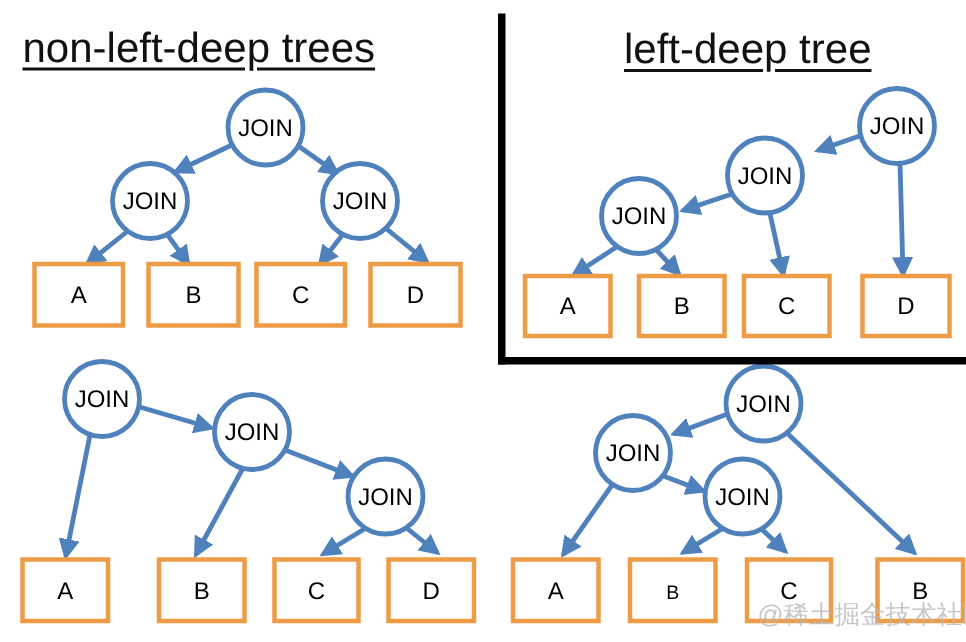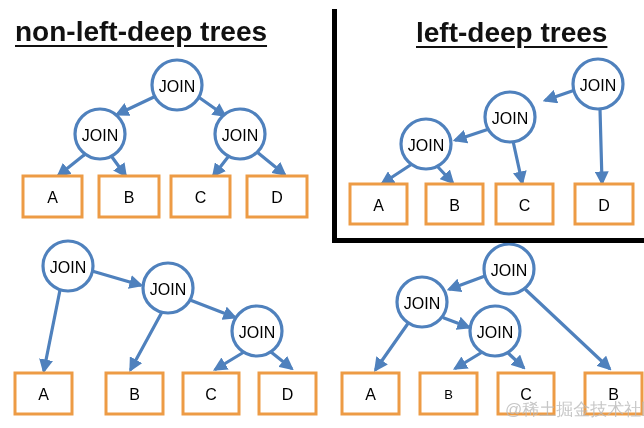--- a/index.html
+++ b/index.html
@@ -2,21 +2,21 @@
 <html><head>
 <meta charset="utf-8">
 <style>
   html,body{margin:0;padding:0;background:#ffffff;}
   #stage{
     position:relative;width:644px;height:428px;background:#ffffff;
     font-family:"Liberation Sans",sans-serif;overflow:hidden;
   }
   #diagram{position:absolute;left:0;top:0;}
   .title{
-    position:absolute;font-size:28px;font-weight:700;color:#111111;
+    position:absolute;font-size:28px;font-weight:400;color:#111111;
     text-decoration:underline;text-underline-offset:4px;white-space:nowrap;
   }
   #title-left{left:15px;top:16px;}
   #title-right{left:416px;top:17px;}
   .divider{position:absolute;}
   #divider-v{left:332px;top:9px;width:5px;height:234px;}
   #divider-h{left:332px;top:238px;width:312px;height:5px;}
   #watermark{
     position:absolute;left:505px;top:398px;font-size:17px;
     letter-spacing:0px;white-space:nowrap;opacity:0.8;
@@ -118,19 +118,19 @@
         <circle cx="509" cy="269" r="25" fill="#ffffff" stroke="#4f81bd" stroke-width="3.2"></circle>
         <text x="509" y="270" text-anchor="middle" dominant-baseline="central" font-size="16" fill="#000000">JOIN</text>
         <circle cx="422" cy="302" r="25" fill="#ffffff" stroke="#4f81bd" stroke-width="3.2"></circle>
         <text x="422" y="303" text-anchor="middle" dominant-baseline="central" font-size="16" fill="#000000">JOIN</text>
         <circle cx="495" cy="331" r="25" fill="#ffffff" stroke="#4f81bd" stroke-width="3.2"></circle>
         <text x="495" y="332" text-anchor="middle" dominant-baseline="central" font-size="16" fill="#000000">JOIN</text>
       </g>
     </svg>
 
   <div id="title-left" class="title">non-left-deep trees</div>
-  <div id="title-right" class="title">left-deep trees</div>
+  <div id="title-right" class="title">left-deep tree</div>
 
   <div id="divider-v" class="divider" style="background: rgb(0, 0, 0);"></div>
   <div id="divider-h" class="divider" style="background: rgb(0, 0, 0);"></div>
 
   <div id="watermark" style="color: rgb(185, 185, 185);">@稀土掘金技术社区</div>
 </div>
 
 </body></html>

